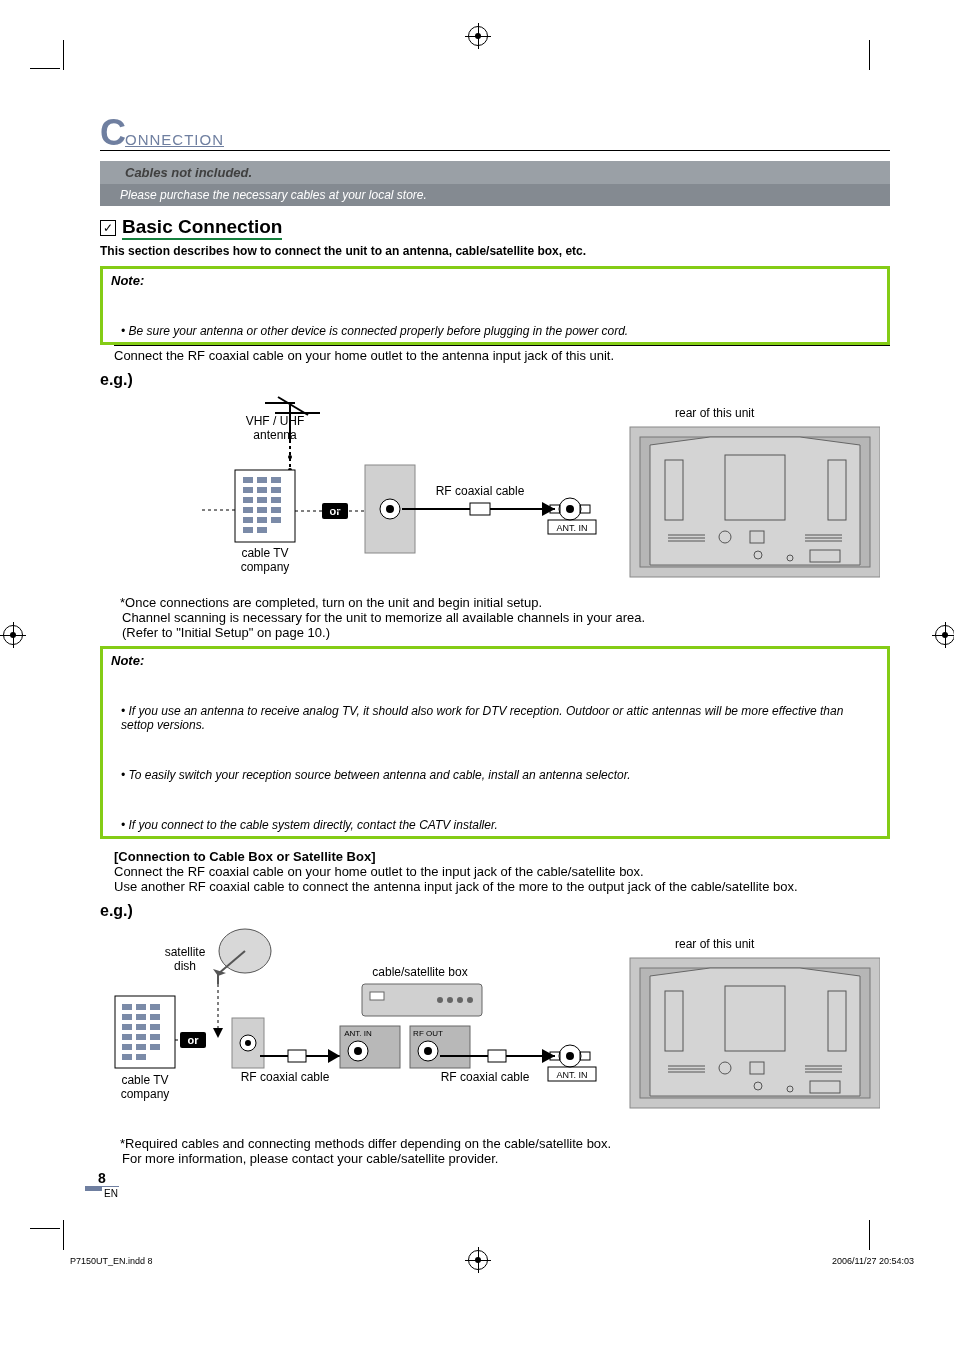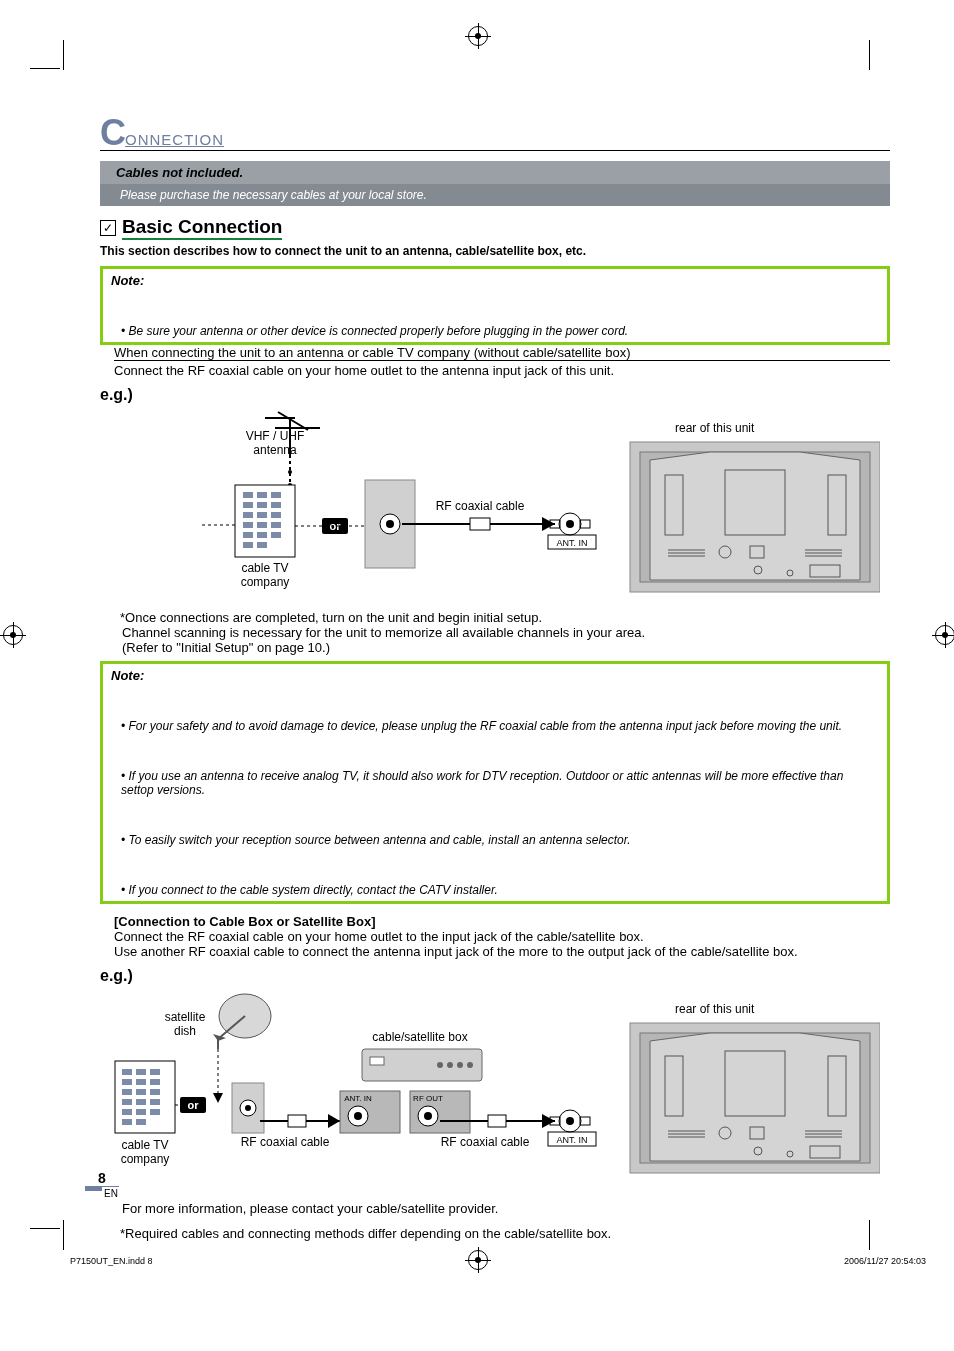--- a/index.html
+++ b/index.html
@@ -51,22 +51,22 @@
   }
   .page-title .big-c {
     font-size: 36px;
     font-weight: bold;
     line-height: 0.7;
     margin-right: -2px;
   }
   .page-title .rest { text-decoration: underline; font-size:15px; }
   .gray-bar {
     background: #9aa0a6;
-    color: #000000;
-    padding: 4px 16px;
+    color: #404040;
+    padding: 4px 25px;
     margin-top: 10px;
   }
   .bold-i { font-weight: bold; font-style: italic; }
   .dark-bar {
     background: #848a91;
     color: #fff;
     padding: 4px 20px;
     font-style: italic;
     font-size:12px;
   }
@@ -123,21 +123,21 @@
   }
   .page-num::after{
     content:"";
     display:block;
     position:absolute;
     left:0; bottom:-5px;
     width:17px; height:4px; background:#6f7fa0;
   }
   .en-label { position:absolute; left:104px; top:1188px; font-size:10px; }
   .footer-l { position:absolute; left:70px; top:1256px; font-size:9px; }
-  .footer-r { position:absolute; right:28px; top:1256px; font-size:9px; }
+  .footer-r { position:absolute; right:40px; top:1256px; font-size:9px; }
   .rule-right { position:absolute; right:84px; top:40px; width:1px; height:30px; background:#000;}
   .rule-bot-r { position:absolute; right:84px; top:1220px; width:1px; height:30px; background:#000;}
 </style>
 </head>
 <body>
 
 <div class="page">
 
   <div class="crop-tl-v"></div>
   <div class="crop-tl-h"></div>
@@ -179,21 +179,20 @@
       <span class="check">✓</span>
       <span class="title">Basic Connection</span>
     </div>
     <div class="desc">This section describes how to connect the unit to an antenna, cable/satellite box, etc.</div>
 
     <div class="note-box">
       <div class="note-title">Note:</div>
       <div class="note-line">• Be sure your antenna or other device is connected properly before plugging in the power cord.</div>
     </div>
 
-    <div class="body-line">When connecting the unit to an antenna or cable TV company (without cable/satellite box)</div>
     <div class="body-line" style="border-top:1px solid #000; padding-top:2px;">Connect the RF coaxial cable on your home outlet to the antenna input jack of this unit.</div>
 
     <div class="eg">e.g.)</div>
 
     <div class="diagram">
       <svg width="770" height="190" viewBox="0 0 770 190">
 
         <text x="165" y="30" font-size="12" text-anchor="middle">VHF / UHF</text>
         <text x="165" y="44" font-size="12" text-anchor="middle">antenna</text>
         <line x1="155" y1="8" x2="185" y2="8" stroke="#000" stroke-width="2"></line>
@@ -278,21 +277,20 @@
 
       </svg>
     </div>
 
     <div class="after-text">*Once connections are completed, turn on the unit and begin initial setup.</div>
     <div class="after-text" style="margin-left:22px;">Channel scanning is necessary for the unit to memorize all available channels in your area.</div>
     <div class="after-text" style="margin-left:22px;">(Refer to "Initial Setup" on page 10.)</div>
 
     <div class="note-box" style="margin-top:6px;">
       <div class="note-title">Note:</div>
-      <div class="note-line">• For your safety and to avoid damage to device, please unplug the RF coaxial cable from the antenna input jack before moving the unit.</div>
       <div class="note-line">• If you use an antenna to receive analog TV, it should also work for DTV reception. Outdoor or attic antennas will be more effective than settop versions.</div>
       <div class="note-line">• To easily switch your reception source between antenna and cable, install an antenna selector.</div>
       <div class="note-line">• If you connect to the cable system directly, contact the CATV installer.</div>
     </div>
 
     <div class="sub-h">[Connection to Cable Box or Satellite Box]</div>
     <div class="body-line">Connect the RF coaxial cable on your home outlet to the input jack of the cable/satellite box.</div>
     <div class="body-line">Use another RF coaxial cable to connect the antenna input jack of the more to the output jack of the cable/satellite box.</div>
 
     <div class="eg">e.g.)</div>
@@ -391,22 +389,22 @@
             <line x1="695" y1="146" x2="732" y2="146"></line>
         </g>
         <circle cx="615" cy="142" r="6" fill="none" stroke="#555"></circle>
         <rect x="640" y="136" width="14" height="12" fill="none" stroke="#555"></rect>
         <circle cx="648" cy="160" r="4" fill="none" stroke="#555"></circle>
         <circle cx="680" cy="163" r="3" fill="none" stroke="#555"></circle>
         <rect x="700" y="155" width="30" height="12" fill="none" stroke="#555"></rect>
       </svg>
     </div>
 
+    <div class="after-text" style="margin-top:10px;">*Required cables and connecting methods differ depending on the cable/satellite box.</div>
     <div class="after-text" style="margin-left:22px;">For more information, please contact your cable/satellite provider.</div>
-    <div class="after-text" style="margin-top:10px;">*Required cables and connecting methods differ depending on the cable/satellite box.</div>
   </div>
 
   <div class="page-num">8</div>
   <div class="en-label">EN</div>
   <div class="footer-l">P7150UT_EN.indd   8</div>
   <div class="footer-r">2006/11/27   20:54:03</div>
 
 </div>
 
 </body></html>

